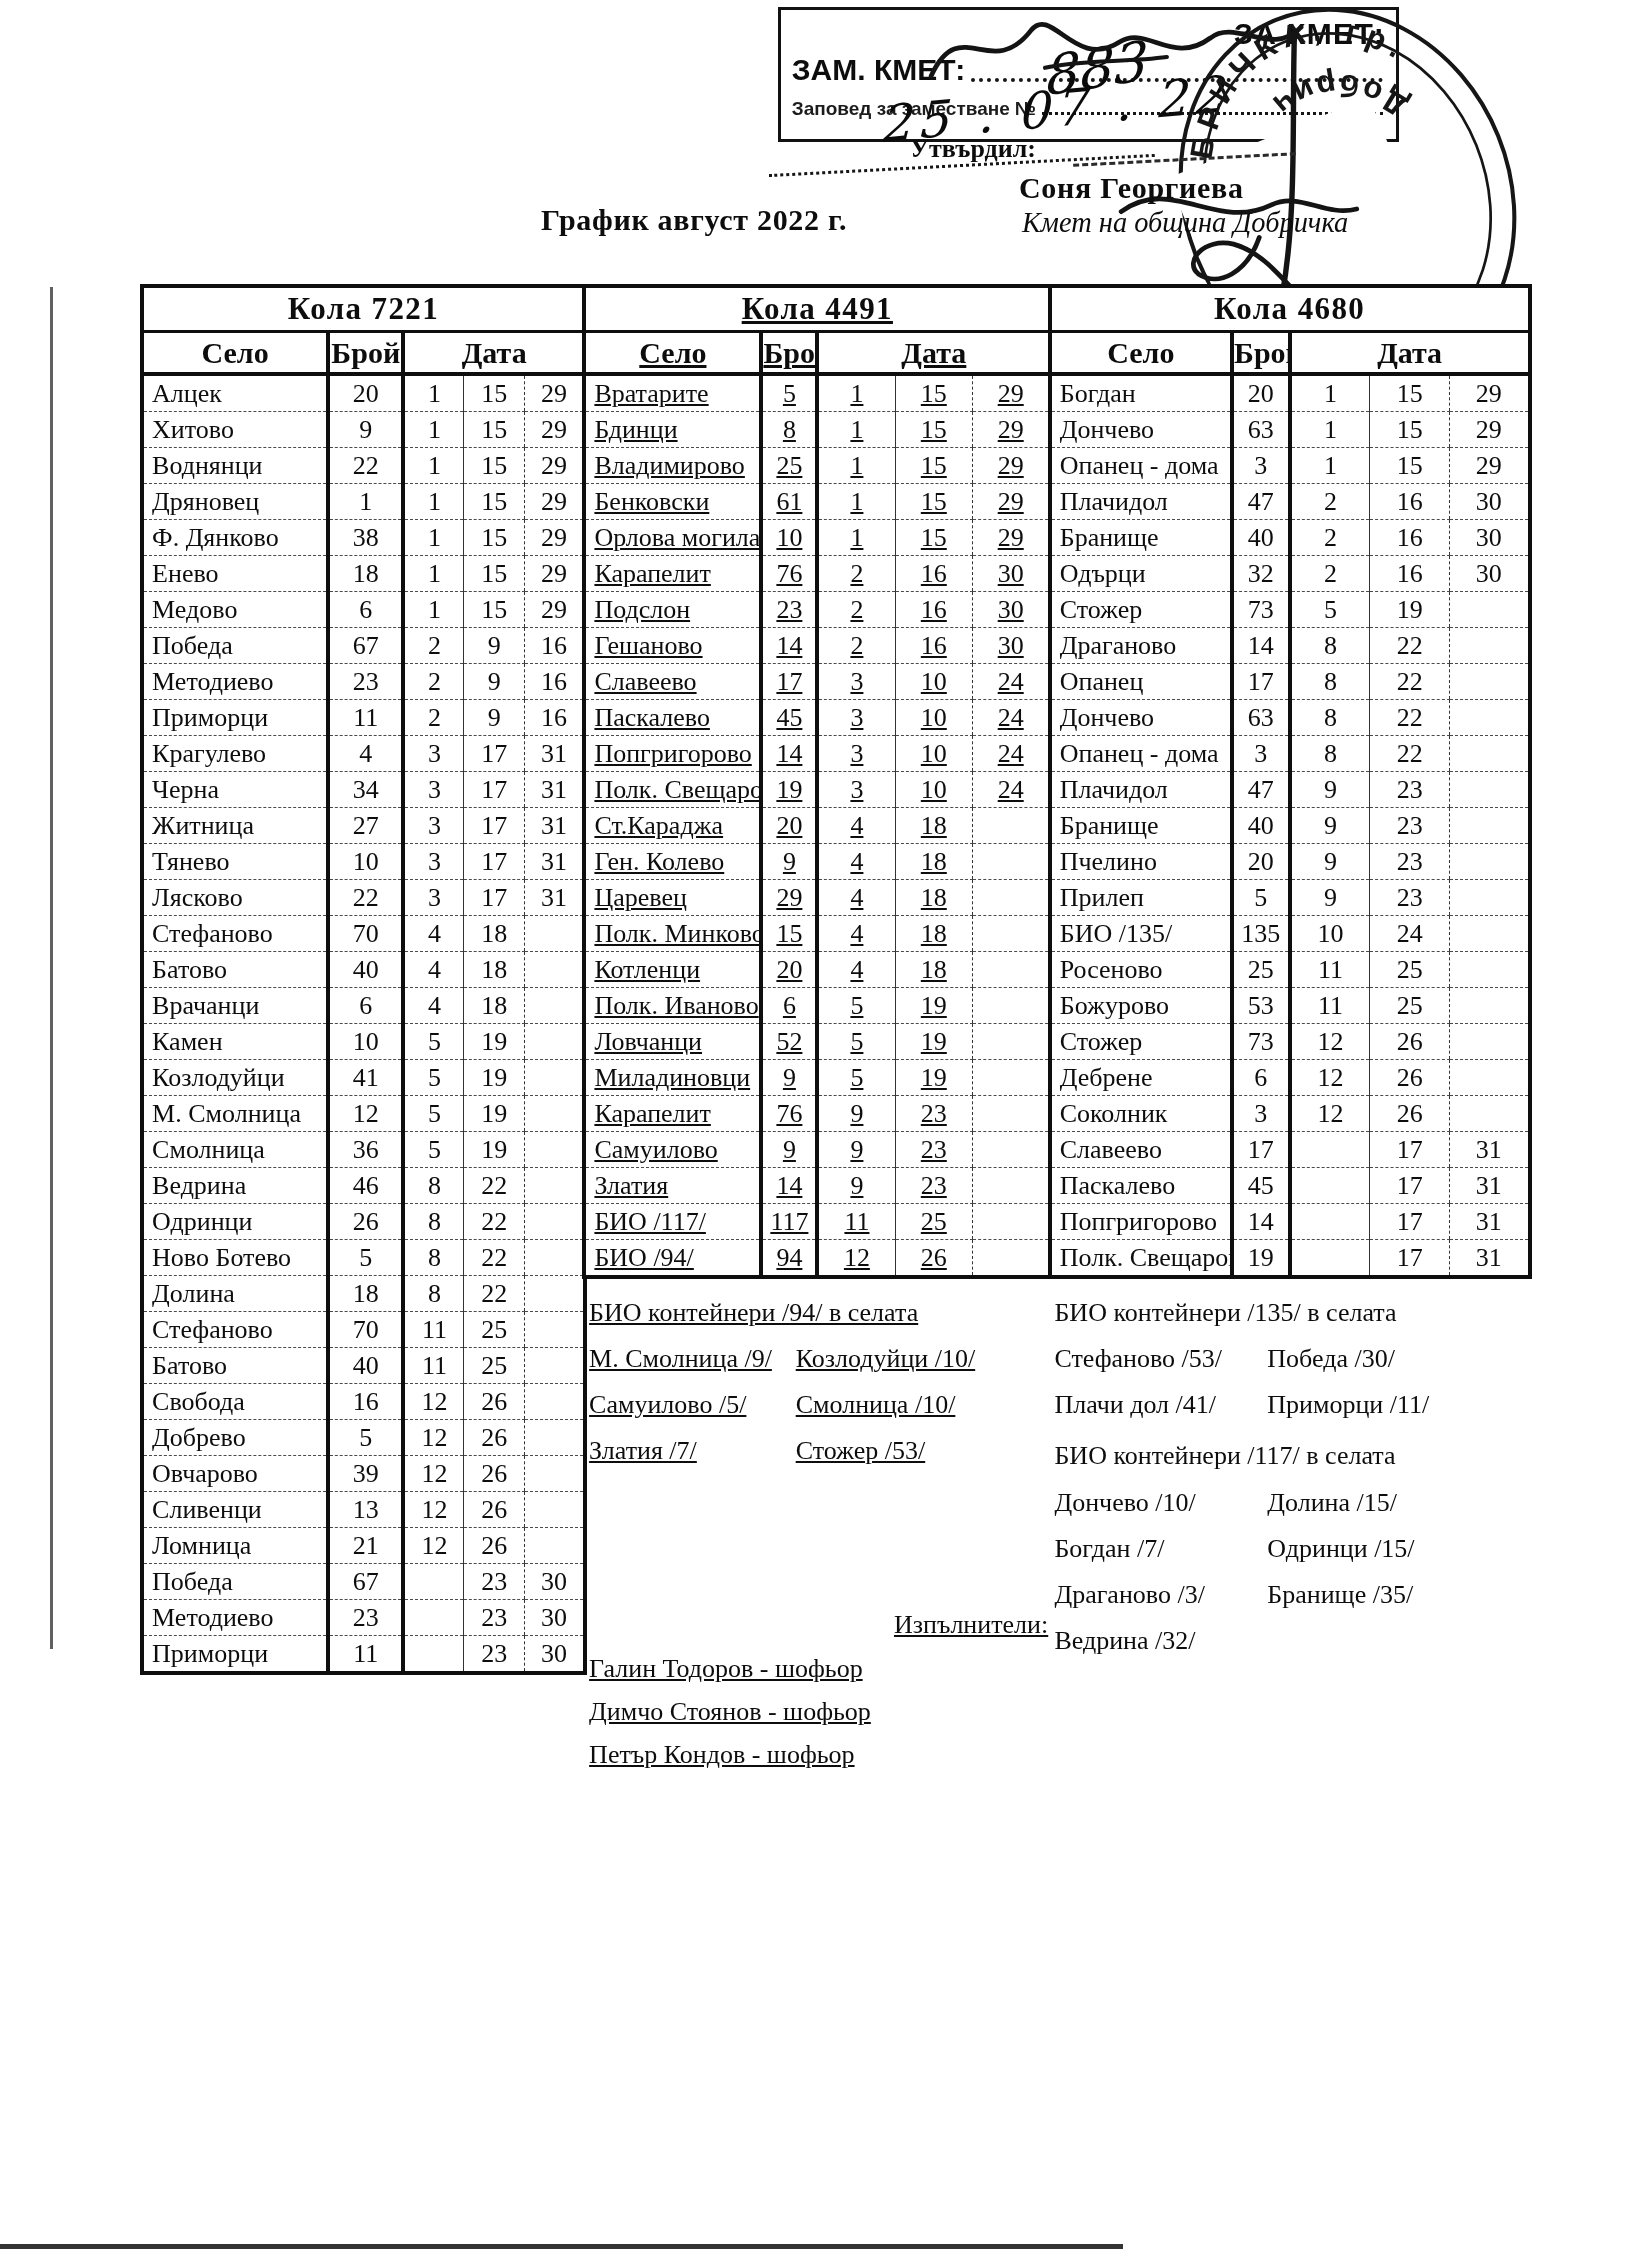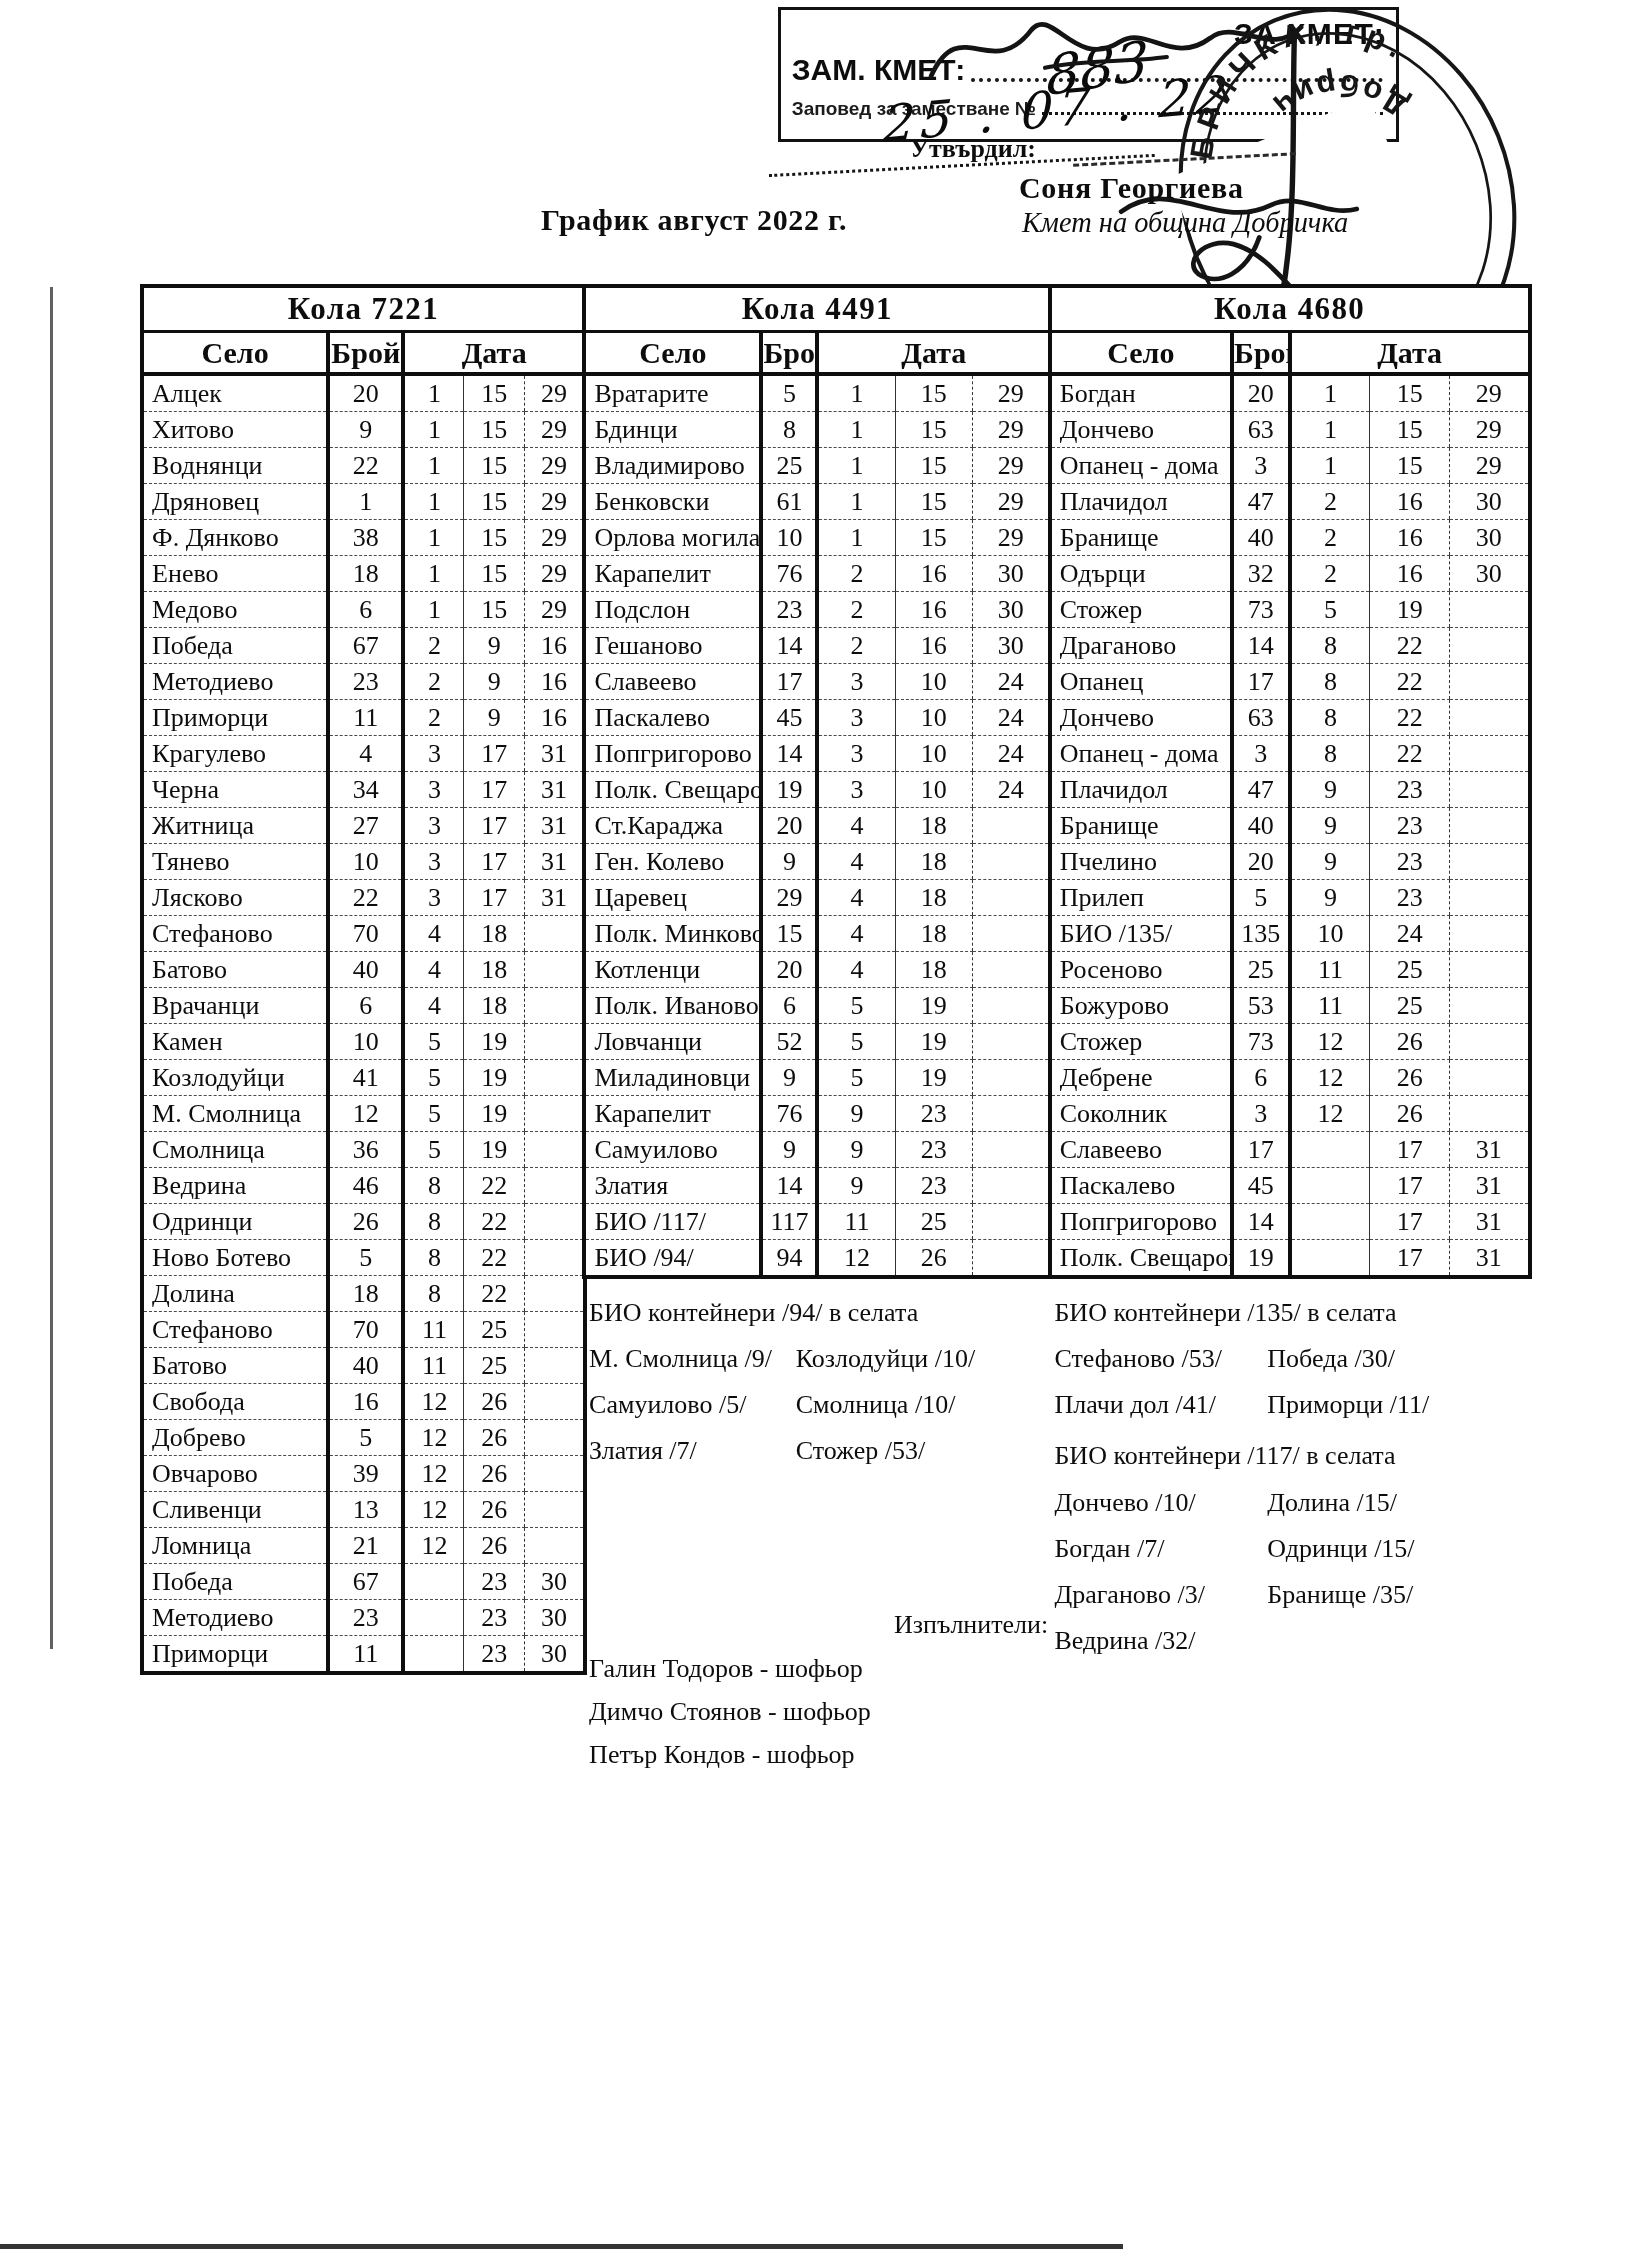--- a/index.html
+++ b/index.html
@@ -33,21 +33,21 @@
   .sig2{position:absolute;left:1056px;top:13.5px;width:393px;height:528px;}
   .inkstroke{fill:none;stroke:#141414;stroke-linecap:round;stroke-linejoin:round;}
 
   .scan-artifact{position:absolute;left:50px;top:287px;width:2.7px;height:1362px;background:#1c1c1c;opacity:.7;}
   .bottom-edge{position:absolute;left:0;bottom:0;width:68%;height:6.1px;background:#111;opacity:.85;}
 
   
   .tables{position:absolute;left:132px;top:284px;width:1408px;display:flex;align-items:flex-start;}
   .section{box-sizing:border-box;margin-left:8px;}
   .s1{width:447px;}
-  .s2{width:470px;margin-left:-4.7px;}
+  .s2{width:470px;margin-left:-4.7px;text-decoration:underline;}
   .s3{width:484px;margin-left:-4.7px;}
 
   table{border-collapse:collapse;table-layout:fixed;width:100%;border:4.7px solid #0e0e0e;background:#fff;}
   th,td{padding:0;white-space:nowrap;overflow:hidden;}
   .car-row th{height:42px;font-size:31px;font-weight:bold;letter-spacing:1.4px;text-align:center;
               border-bottom:3.4px solid #0e0e0e;}
   .head-row th{height:39px;font-size:30px;font-weight:bold;text-align:center;border-bottom:4.7px solid #0e0e0e;}
   .head-row .h-village,.head-row .h-count{border-right:4.1px solid #0e0e0e;}
   tbody td{height:35px;font-size:26px;border-bottom:1.4px dashed #4a4a4a;}
   tbody tr:last-child td{border-bottom:none;}

